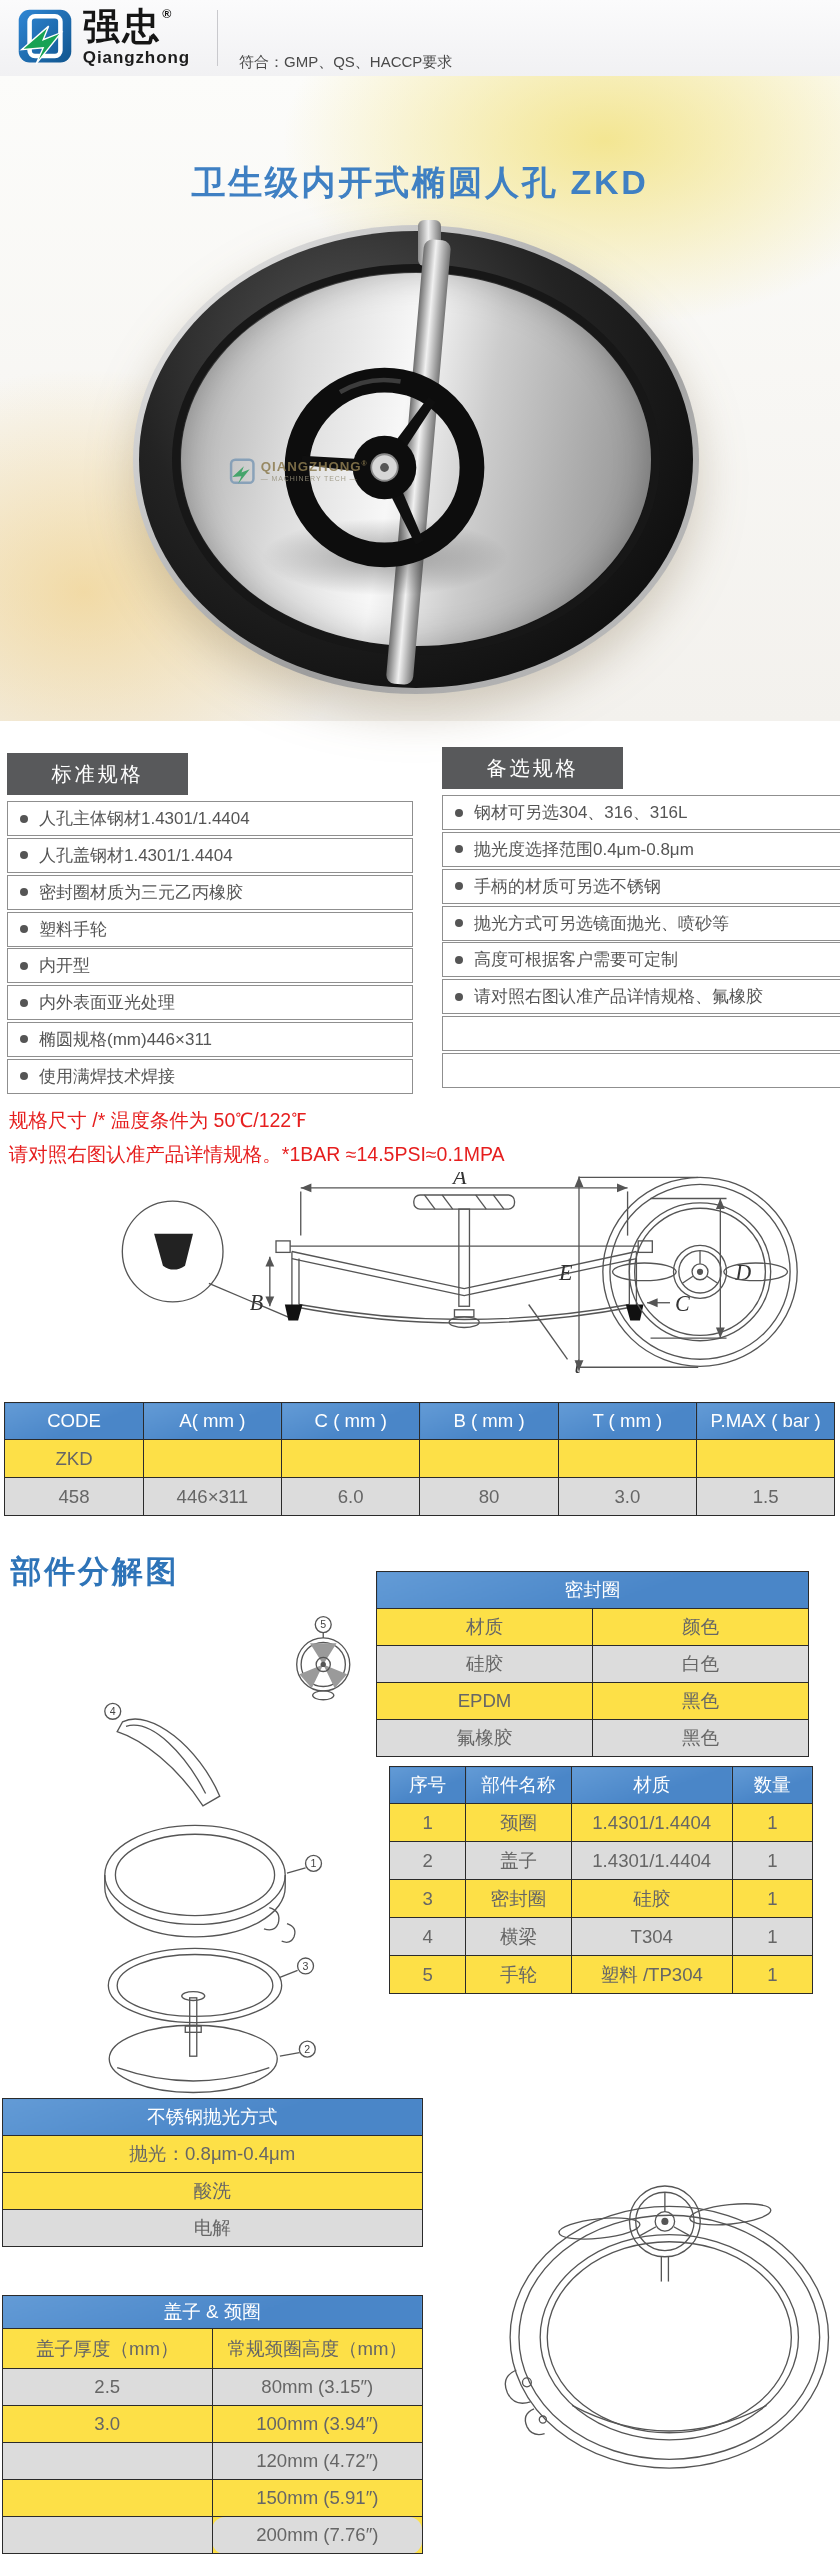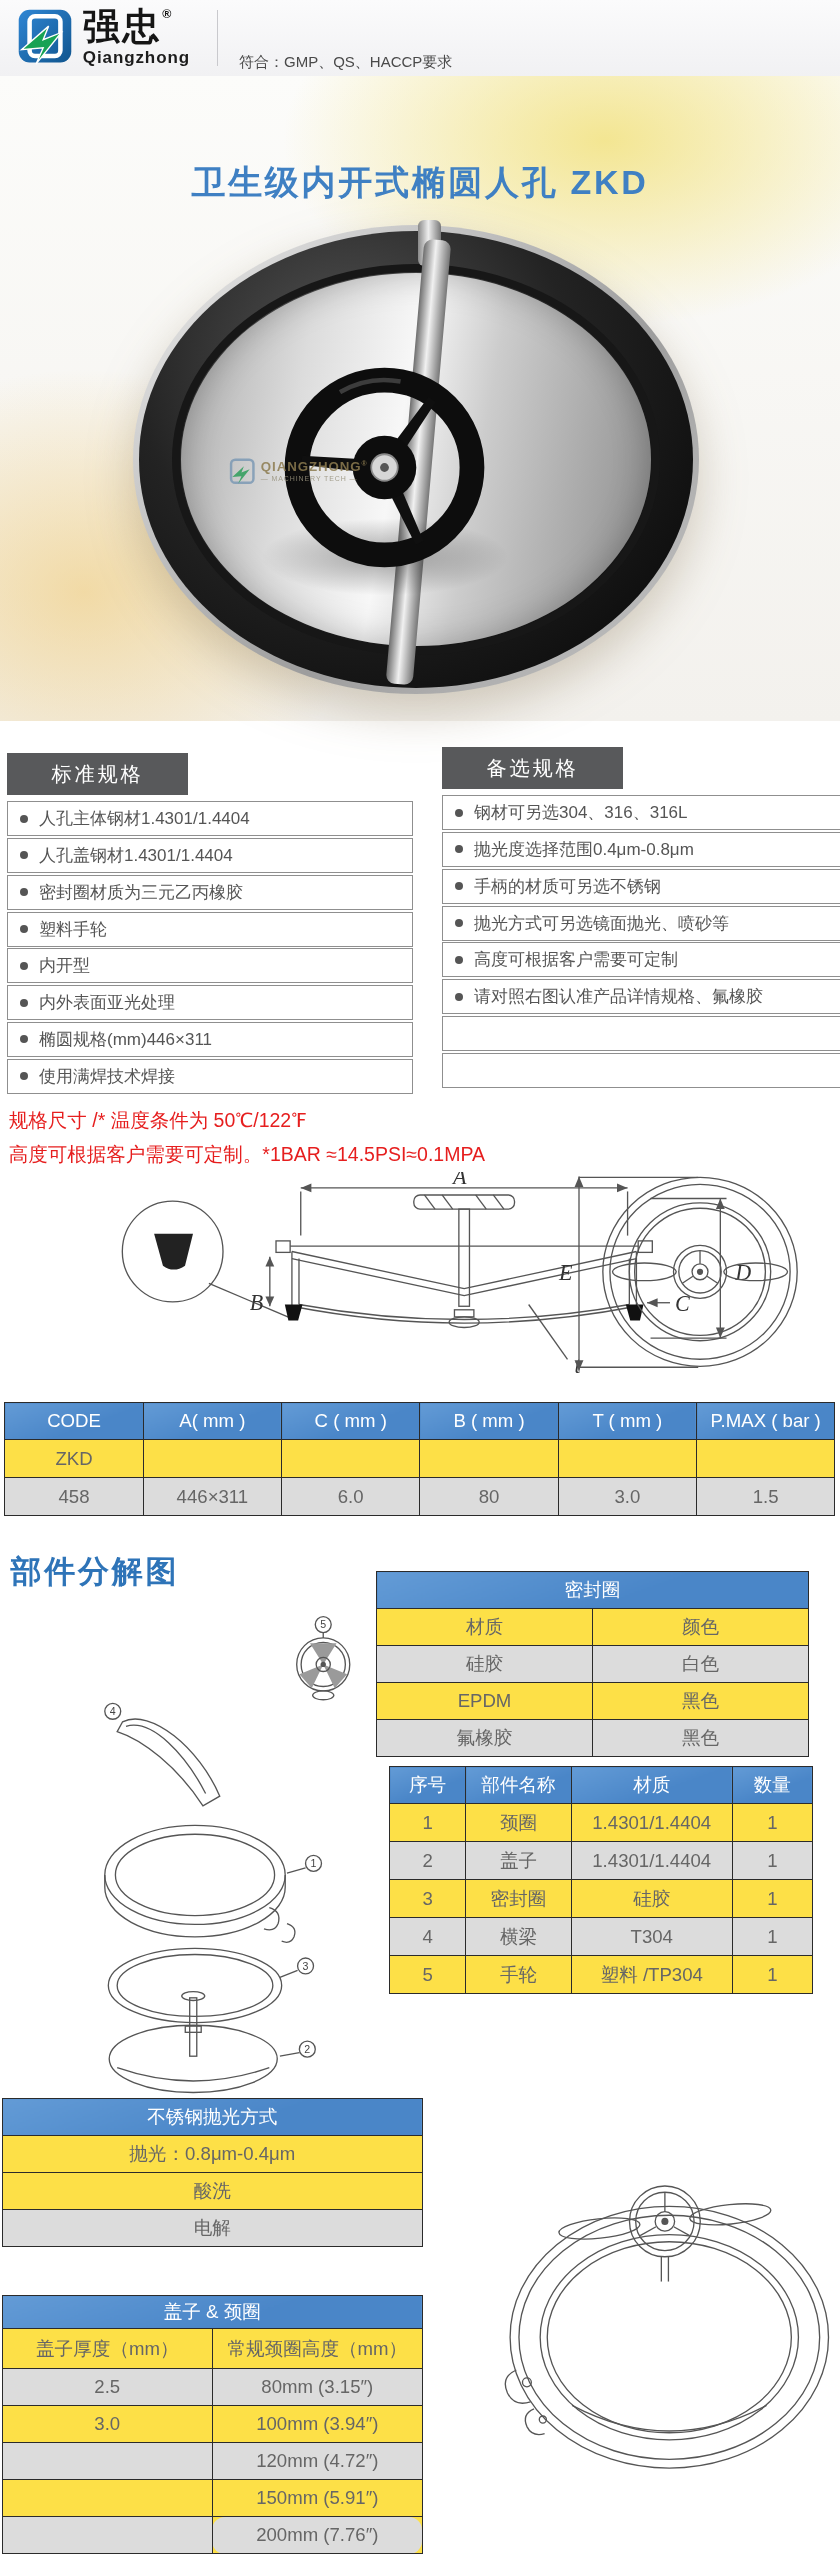--- a/index.html
+++ b/index.html
@@ -217,21 +217,21 @@
       </div>
     <div class="spec-row empty">
         <span></span>
       </div>
     <div class="spec-row empty">
         <span></span>
       </div>
   </div>
 
   <div class="note" style="top:1107px;">规格尺寸 /* 温度条件为 50℃/122℉</div>
-  <div class="note" style="top:1141px;">高度可根据客户需要可定制。*1BAR ≈14.5PSI≈0.1MPA</div>
+  <div class="note" style="top:1141px;">请对照右图认准产品详情规格。*1BAR ≈14.5PSI≈0.1MPA</div>
 
   <svg class="abs" style="left:0;top:1172px;" width="840" height="212" viewBox="0 0 950 240">
 
     <circle class="lineart" cx="195" cy="90" r="57"></circle>
     <path d="M174,70 L218,70 L209,106 Q196,115 184,106 Z" fill="#222"></path>
     <line class="lineart" x1="236" y1="126" x2="330" y2="166"></line>
 
     <line class="lineart" x1="340" y1="18" x2="710" y2="18"></line>
     <polygon points="340,18 352,13 352,23" fill="#555"></polygon>
     <polygon points="710,18 698,13 698,23" fill="#555"></polygon>

